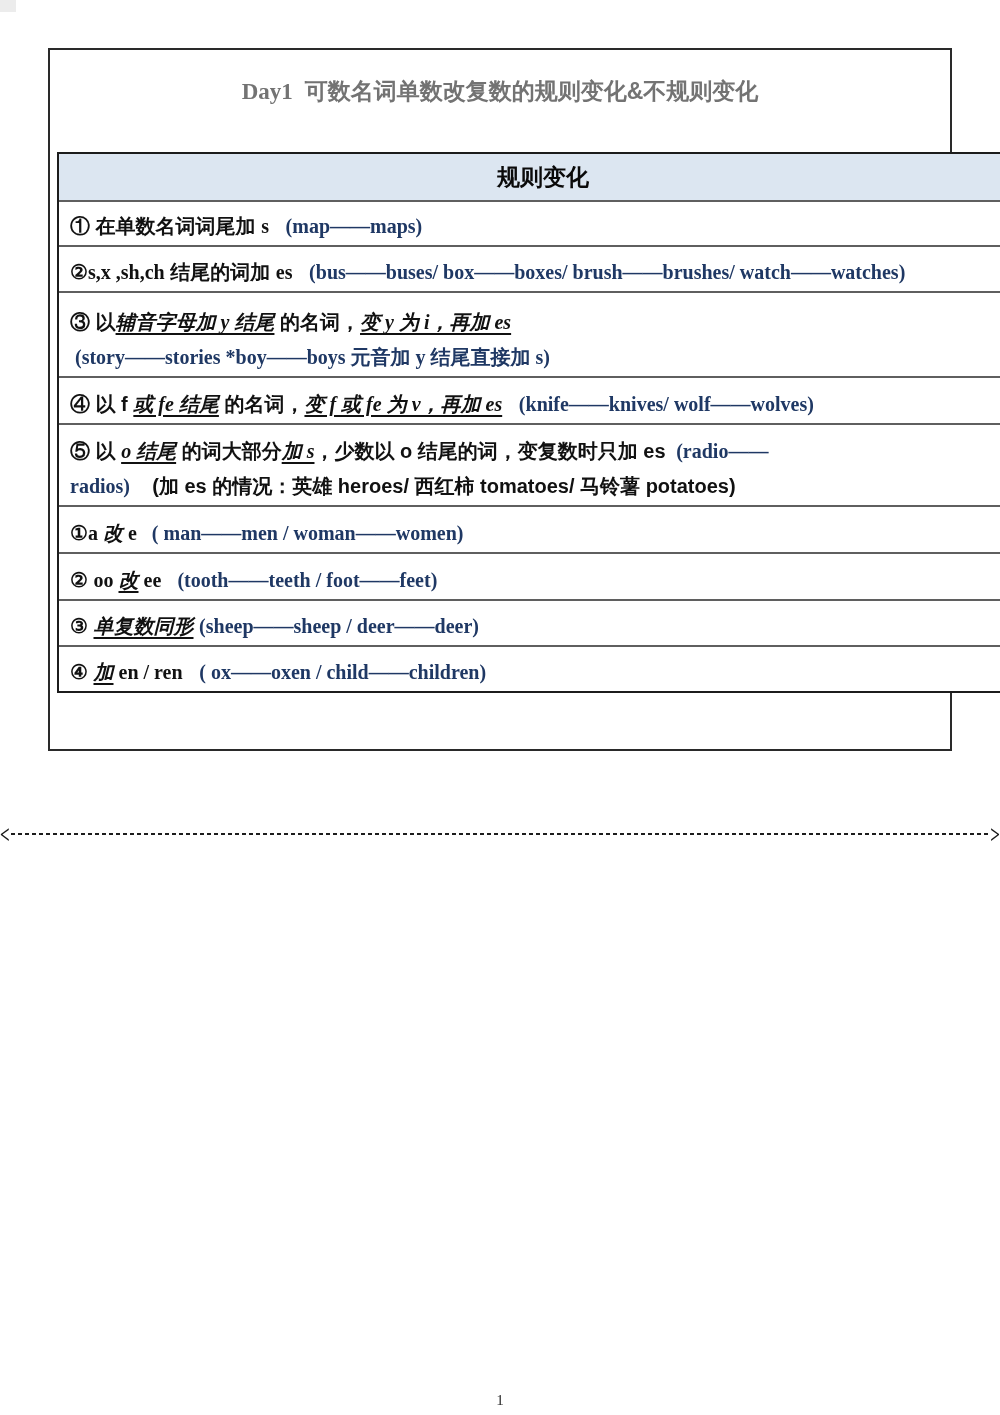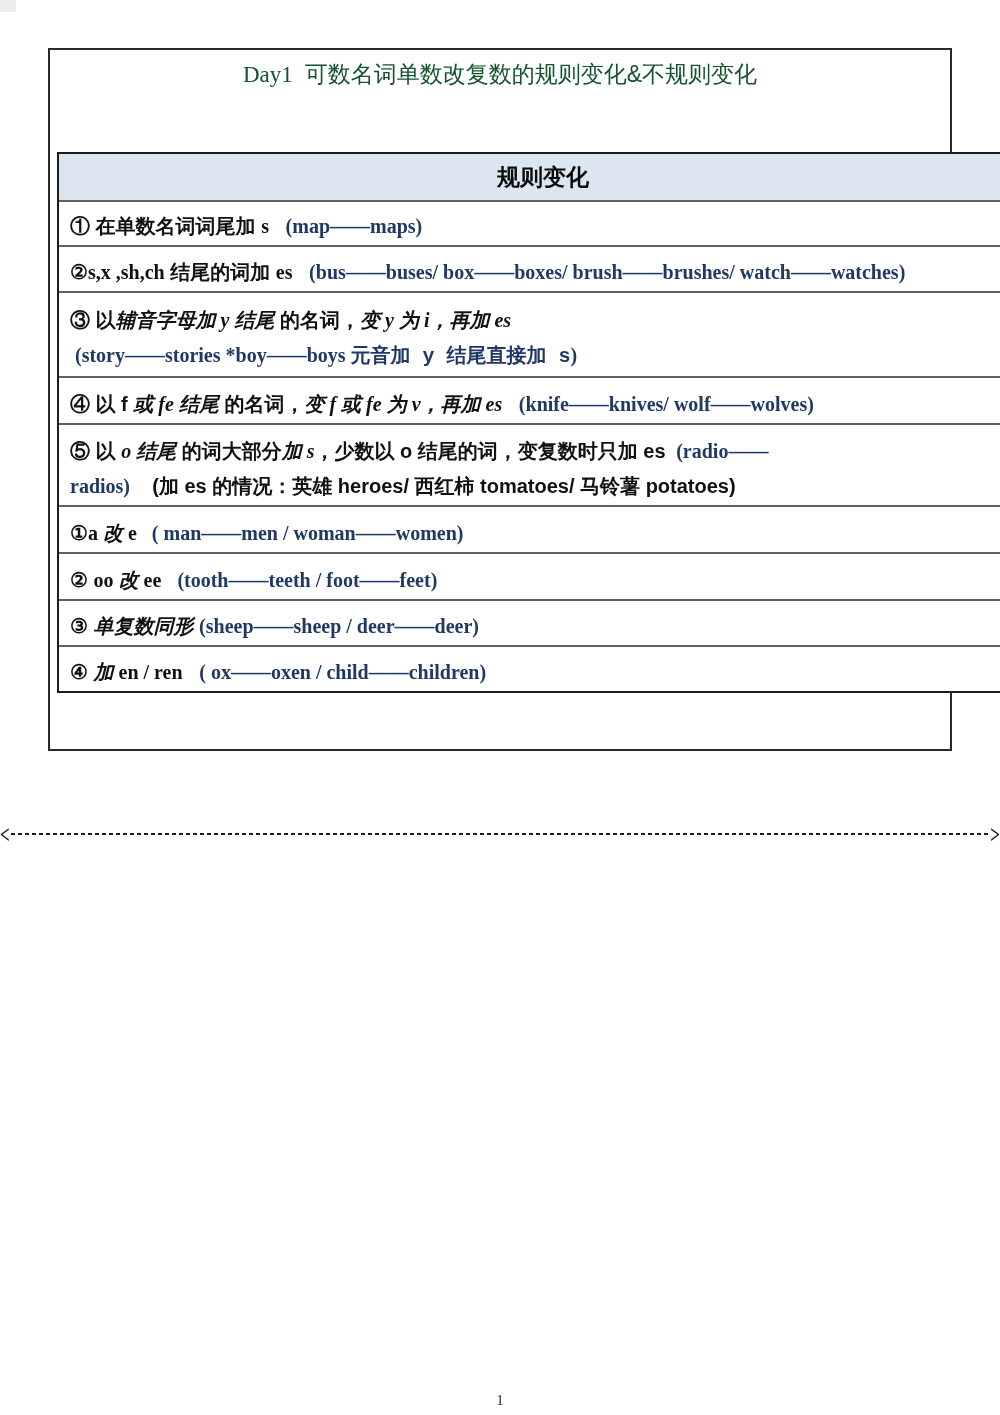--- a/index.html
+++ b/index.html
@@ -19,21 +19,21 @@
   .artifact{position:absolute;left:0;top:0;width:16px;height:12px;background:#ececec;}
   .outer-box{
     position:absolute;left:48px;top:48px;width:904px;height:703px;
     border:2px solid var(--border-dark);
   }
   .t-red{
     margin-top:13px;text-align:center;font-size:23px;font-weight:700;
     color:var(--red);letter-spacing:1px;
   }
   .t-main{
-    margin-top:9px;text-align:center;font-size:23px;font-weight:400;color:#14532d;
+    margin-top:26px;text-align:center;font-size:23px;font-weight:700;color:#737373;
   }
   .t-main .day{font-family:"Liberation Serif",serif;margin-right:12px;}
   .gtable{
     position:absolute;left:7px;top:102px;width:972px;
     border:2px solid #1c1c1c;background:#fff;
   }
   .gtable > div + div{border-top:2px solid var(--divider);}
   .sec-head{
     display:flex;align-items:center;justify-content:center;
     font-size:23px;font-weight:700;color:#0a0a0a;
@@ -43,23 +43,23 @@
   .row{
     display:flex;flex-direction:column;justify-content:flex-end;
     padding:2px 8px 2px 11px;white-space:pre-wrap;
   }
   .line{font-size:20px;line-height:1.72;}
   .seg{color:#111;font-weight:700;}
   .seg.hei{font-family:"Liberation Sans",sans-serif;}
   .seg.heiS{font-family:"Liberation Serif",serif;}
   .seg.heiU{font-family:"Liberation Serif",serif;text-decoration-thickness:2px;text-underline-offset:4px;}
   .seg.kai{font-family:"Liberation Serif",serif;font-style:italic;}
-  .seg.kaiU{font-family:"Liberation Serif",serif;font-style:italic;text-decoration-thickness:2px;text-underline-offset:4px;}
+  .seg.kaiU{font-family:"Liberation Serif",serif;font-style:italic;text-decoration:underline;text-decoration-thickness:2px;text-underline-offset:4px;}
   .seg.blue{font-family:"Liberation Serif",serif;color:var(--blue);}
-  .seg.blueHei{font-family:Liberation Mono, monospace;color:var(--blue);}
+  .seg.blueHei{font-family:Liberation Serif, serif;color:var(--blue);}
   .divider{
     position:absolute;left:0;right:0;top:824px;height:20px;
     display:flex;align-items:center;
   }
   .divider .arr{
     font-family:"Liberation Serif",serif;font-size:17px;font-weight:700;color:#161616;
     line-height:1;flex:0 0 auto;transform:scaleY(1.5);
   }
   .dash-line{
     flex:1;height:2px;margin:0 1px;

